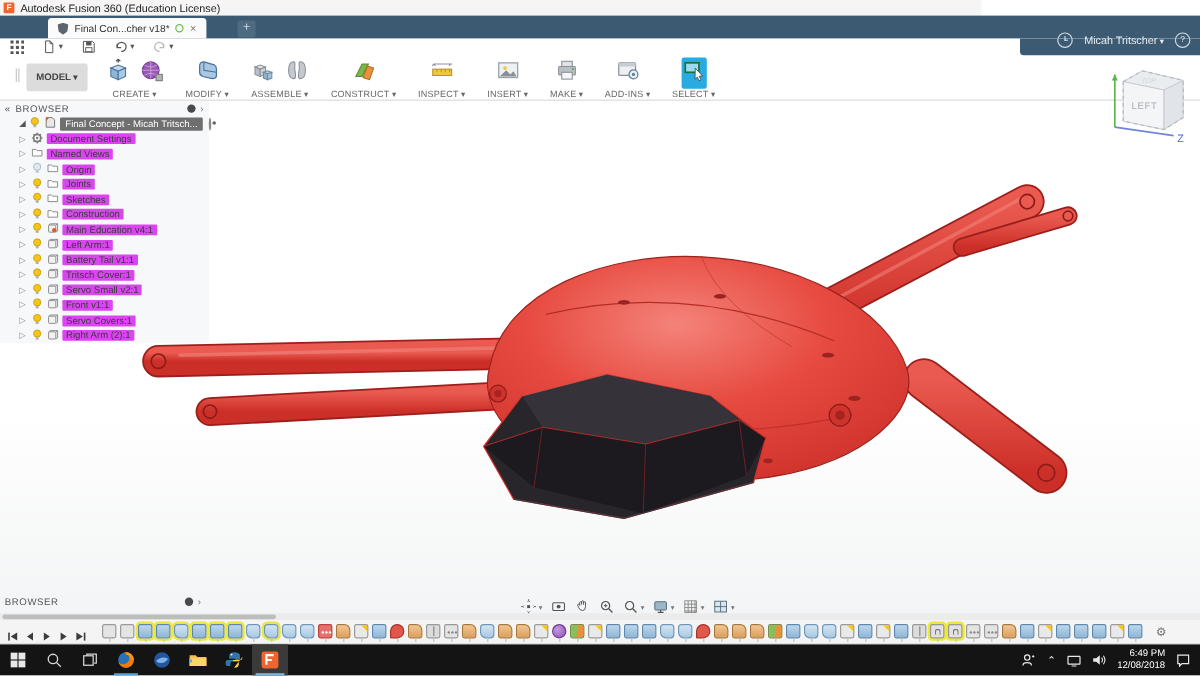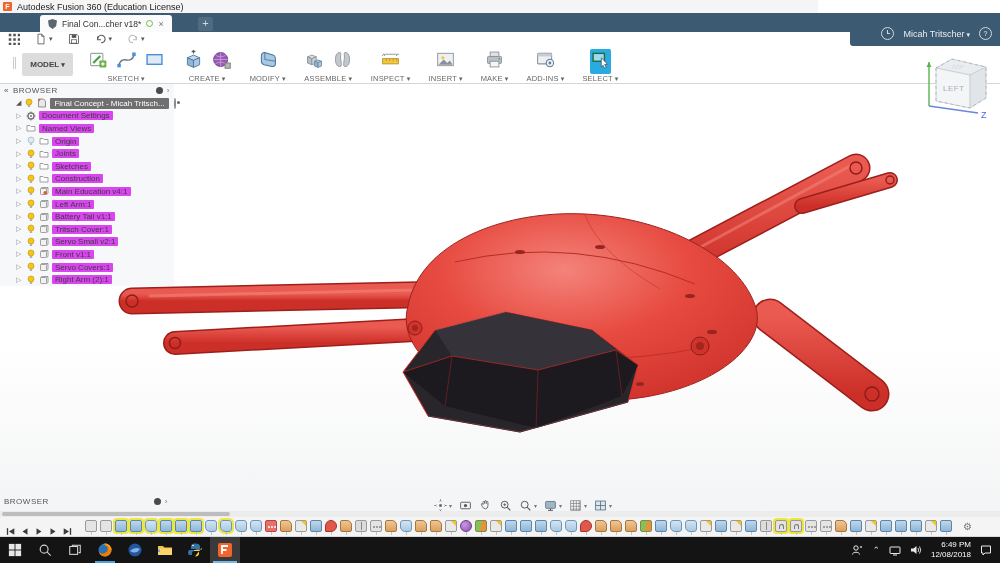--- a/index.html
+++ b/index.html
@@ -189,39 +189,20 @@
     </span>
   </div>
 
 <div id="toolbar" class="abs">
   <span id="grip">||</span>
   <div id="model-btn" class="caret">MODEL</div>
   <div id="tb-groups" style="display:flex">
       <div class="tb-group">
         <div class="tb-icons">
           <span><svg viewBox="0 0 24 24">
-              <rect x="3" y="5" width="14" height="14" rx="1" fill="#fdfdfd" stroke="#9aa4ad" stroke-width="1.2"></rect>
-              <line x1="6" y1="16" x2="14" y2="8" stroke="#4a9e3f" stroke-width="2.4"></line>
-              <rect x="13" y="13" width="8" height="8" rx="1" fill="#6fb24a"></rect>
-              <path d="M15,17 h4 M17,15 v4" stroke="#fff" stroke-width="1.4"></path>
-            </svg></span>
-          <span><svg viewBox="0 0 24 24">
-              <path d="M3,19 C8,4 16,21 21,6" fill="none" stroke="#6b7680" stroke-width="1.6"></path>
-              <rect x="1.5" y="17" width="4" height="4" fill="#4a90d9"></rect>
-              <rect x="18.5" y="4" width="4" height="4" fill="#4a90d9"></rect>
-            </svg></span>
-          <span><svg viewBox="0 0 24 24">
-              <rect x="3.5" y="6.5" width="17" height="11" fill="#dfeaf5" stroke="#4a90d9" stroke-width="1.6"></rect>
-            </svg></span>
-        </div>
-        <div class="tb-label caret">SKETCH</div>
-      </div>
-      <div class="tb-group">
-        <div class="tb-icons">
-          <span><svg viewBox="0 0 24 24">
               <polygon points="5,10 12,7 19,10 12,13" fill="#c3d9ec" stroke="#4a7399"></polygon>
               <polygon points="5,10 12,13 12,21 5,18" fill="#8fb6d6" stroke="#4a7399"></polygon>
               <polygon points="19,10 12,13 12,21 19,18" fill="#a8c8e4" stroke="#4a7399"></polygon>
               <path d="M12,5 V1.5 M12,1.5 l-2,2 M12,1.5 l2,2" stroke="#555" stroke-width="1.2" fill="none"></path>
             </svg></span>
           <span><svg viewBox="0 0 24 24">
               <circle cx="11" cy="12" r="8" fill="#9b59b6" stroke="#6d3a8c"></circle>
               <path d="M3,12 h16 M11,4 v16 M5,7 q6,4 12,0 M5,17 q6,-4 12,0" stroke="#c9a3dd" stroke-width="0.9" fill="none"></path>
               <rect x="16" y="16" width="6" height="6" fill="#b5b5b5" stroke="#777"></rect>
             </svg></span>
@@ -246,20 +227,29 @@
               <polygon points="12,14 16,12.5 20,14 16,15.5" fill="#bcd3e6" stroke="#6f8ba3"></polygon>
               <polygon points="12,14 16,15.5 16,21 12,19.5" fill="#93b3cc" stroke="#6f8ba3"></polygon>
               <polygon points="20,14 16,15.5 16,21 20,19.5" fill="#a9c4da" stroke="#6f8ba3"></polygon>
             </svg></span>
           <span><svg viewBox="0 0 24 24">
               <path d="M9,4 C5,4 4,8 4,12 C4,17 6,20 9,20 C11,20 11,17 10,12 C9.3,8 11,4 9,4 Z" fill="#c3c9cf" stroke="#8a9097"></path>
               <path d="M15,4 C19,4 20,8 20,12 C20,17 18,20 15,20 C13,20 13,17 14,12 C14.7,8 13,4 15,4 Z" fill="#c3c9cf" stroke="#8a9097"></path>
             </svg></span>
         </div>
         <div class="tb-label caret">ASSEMBLE</div>
+      </div>
+      <div class="tb-group">
+        <div class="tb-icons">
+          <span><svg viewBox="0 0 24 24">
+              <polygon points="4,18 10,6 16,6 10,18" fill="#7ab648" stroke="#5a8c34"></polygon>
+              <polygon points="11,19 15,8 21,10 17,21" fill="#e8913a" stroke="#b56a22"></polygon>
+            </svg></span>
+        </div>
+        <div class="tb-label caret">CONSTRUCT</div>
       </div>
       <div class="tb-group">
         <div class="tb-icons">
           <span><svg viewBox="0 0 24 24">
               <path d="M4,6 h16 M4,6 l-1.5,2 M4,6 l1.5,2 M20,6 l-1.5,2 M20,6 l1.5,-0" stroke="#8a9097" fill="none"></path>
               <rect x="3" y="11" width="18" height="6" fill="#f2c83c" stroke="#b8912a"></rect>
               <path d="M7,11 v3 M11,11 v3 M15,11 v3 M19,11 v3" stroke="#b8912a"></path>
             </svg></span>
         </div>
         <div class="tb-label caret">INSPECT</div>

